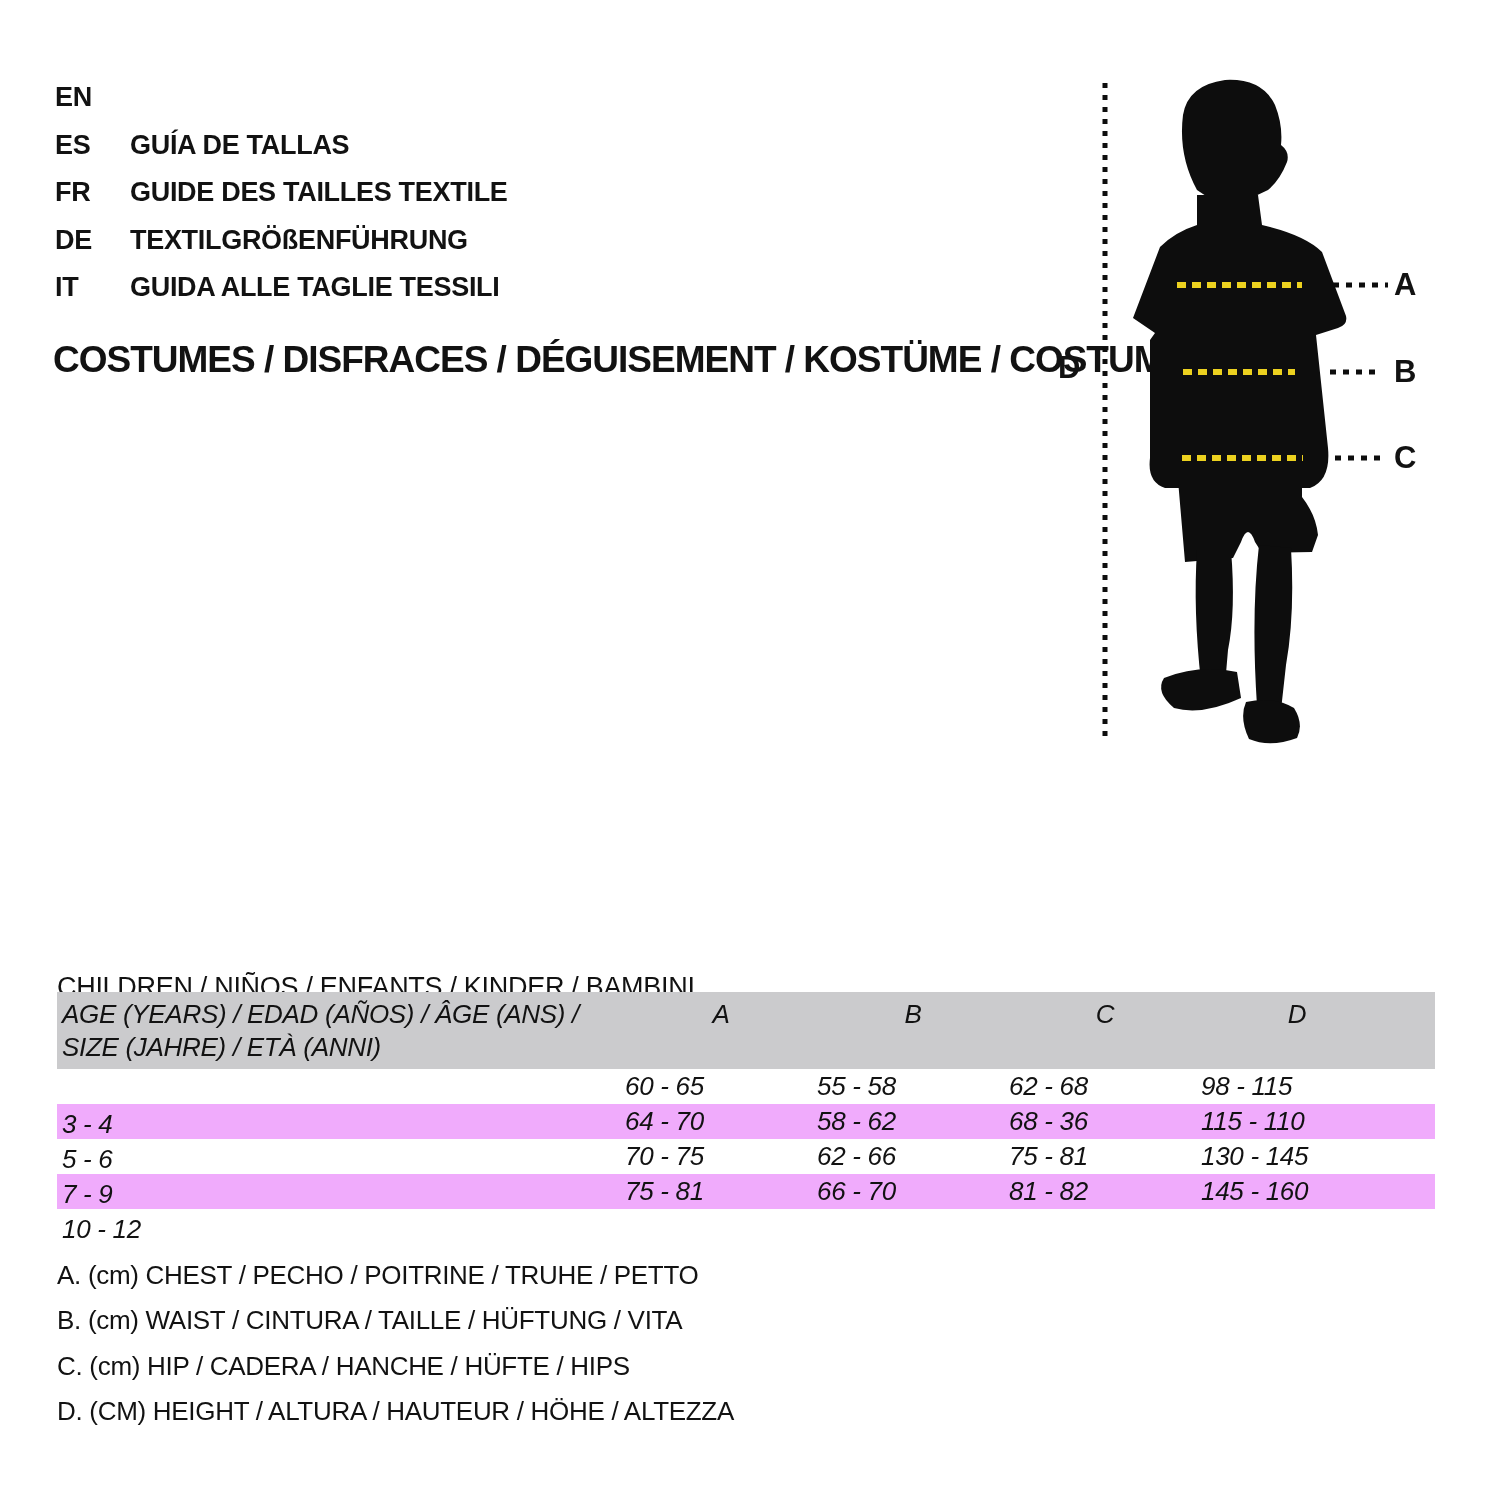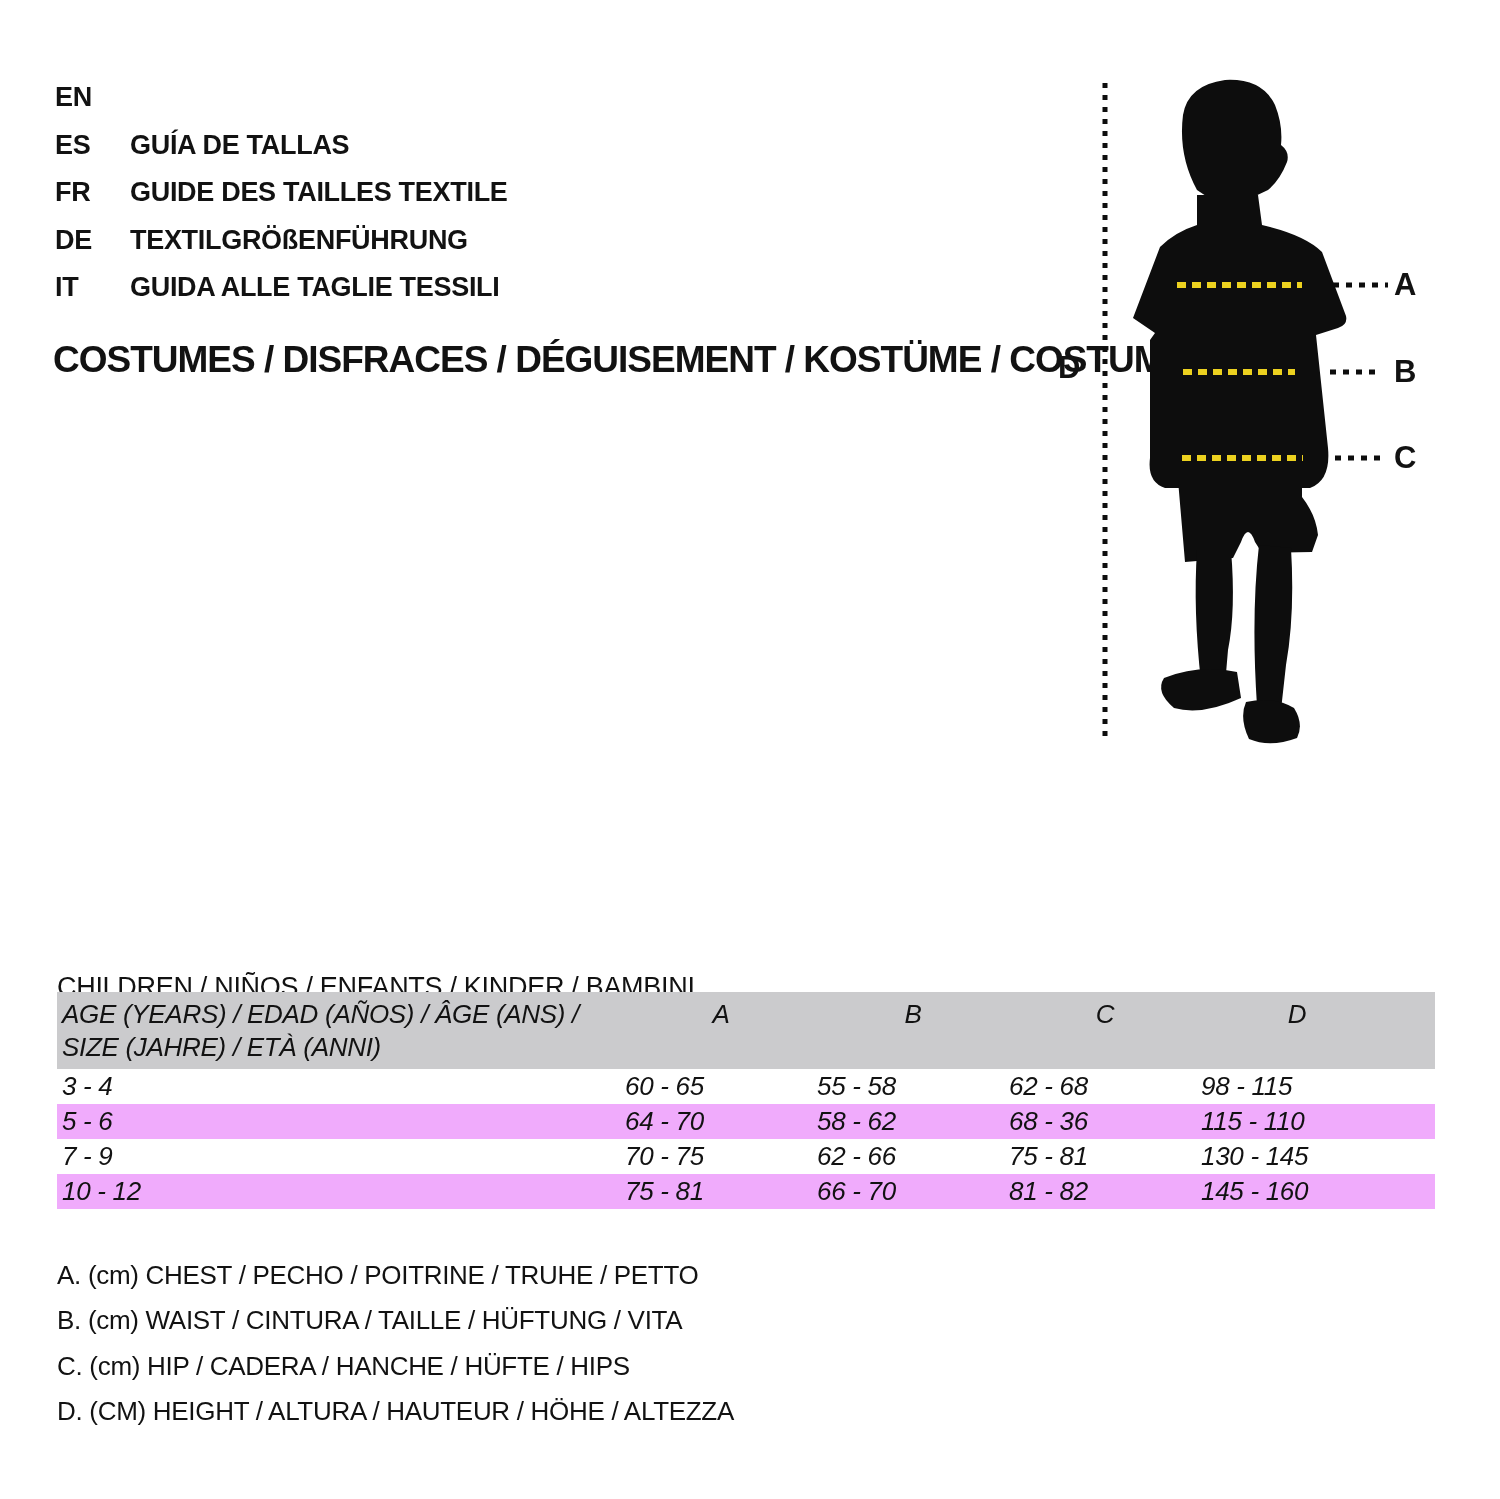--- a/index.html
+++ b/index.html
@@ -25,21 +25,21 @@
   .lbl-c{left:344px;top:370px;}
   
   .children-title{position:absolute;left:57px;top:940px;font-size:27px;line-height:34px;font-weight:500;margin-top:30px;}
   
   .size-table{position:absolute;left:57px;top:992px;width:1378px;font-size:26px;}
   .t-grid{display:grid;grid-template-columns:568px 192px 192px 192px 192px;padding-right:42px;box-sizing:border-box;font-style:italic;}
   .t-head{background:#cbcbcd;padding-top:6px;padding-bottom:5px;}
   .t-head .age-cell{padding-left:5px;line-height:33px;}
   .t-head .col-letter{text-align:center;line-height:33px;align-self:start;}
   .t-row{height:35px;line-height:35px;}
-  .t-row .age-cell{padding-left:5px;}
+  .t-row .age-cell{padding-left:5px;margin-top:38px;}
   .t-row .val-cell{text-align:left;}
   .row-alt{background:#f0abfc;}
   
   .legend{position:absolute;left:57px;top:1253px;}
   .legend-line{font-size:26px;line-height:45.3px;font-weight:500;}
 </style>
 </head>
 <body>
 
 <div class="canvas">

